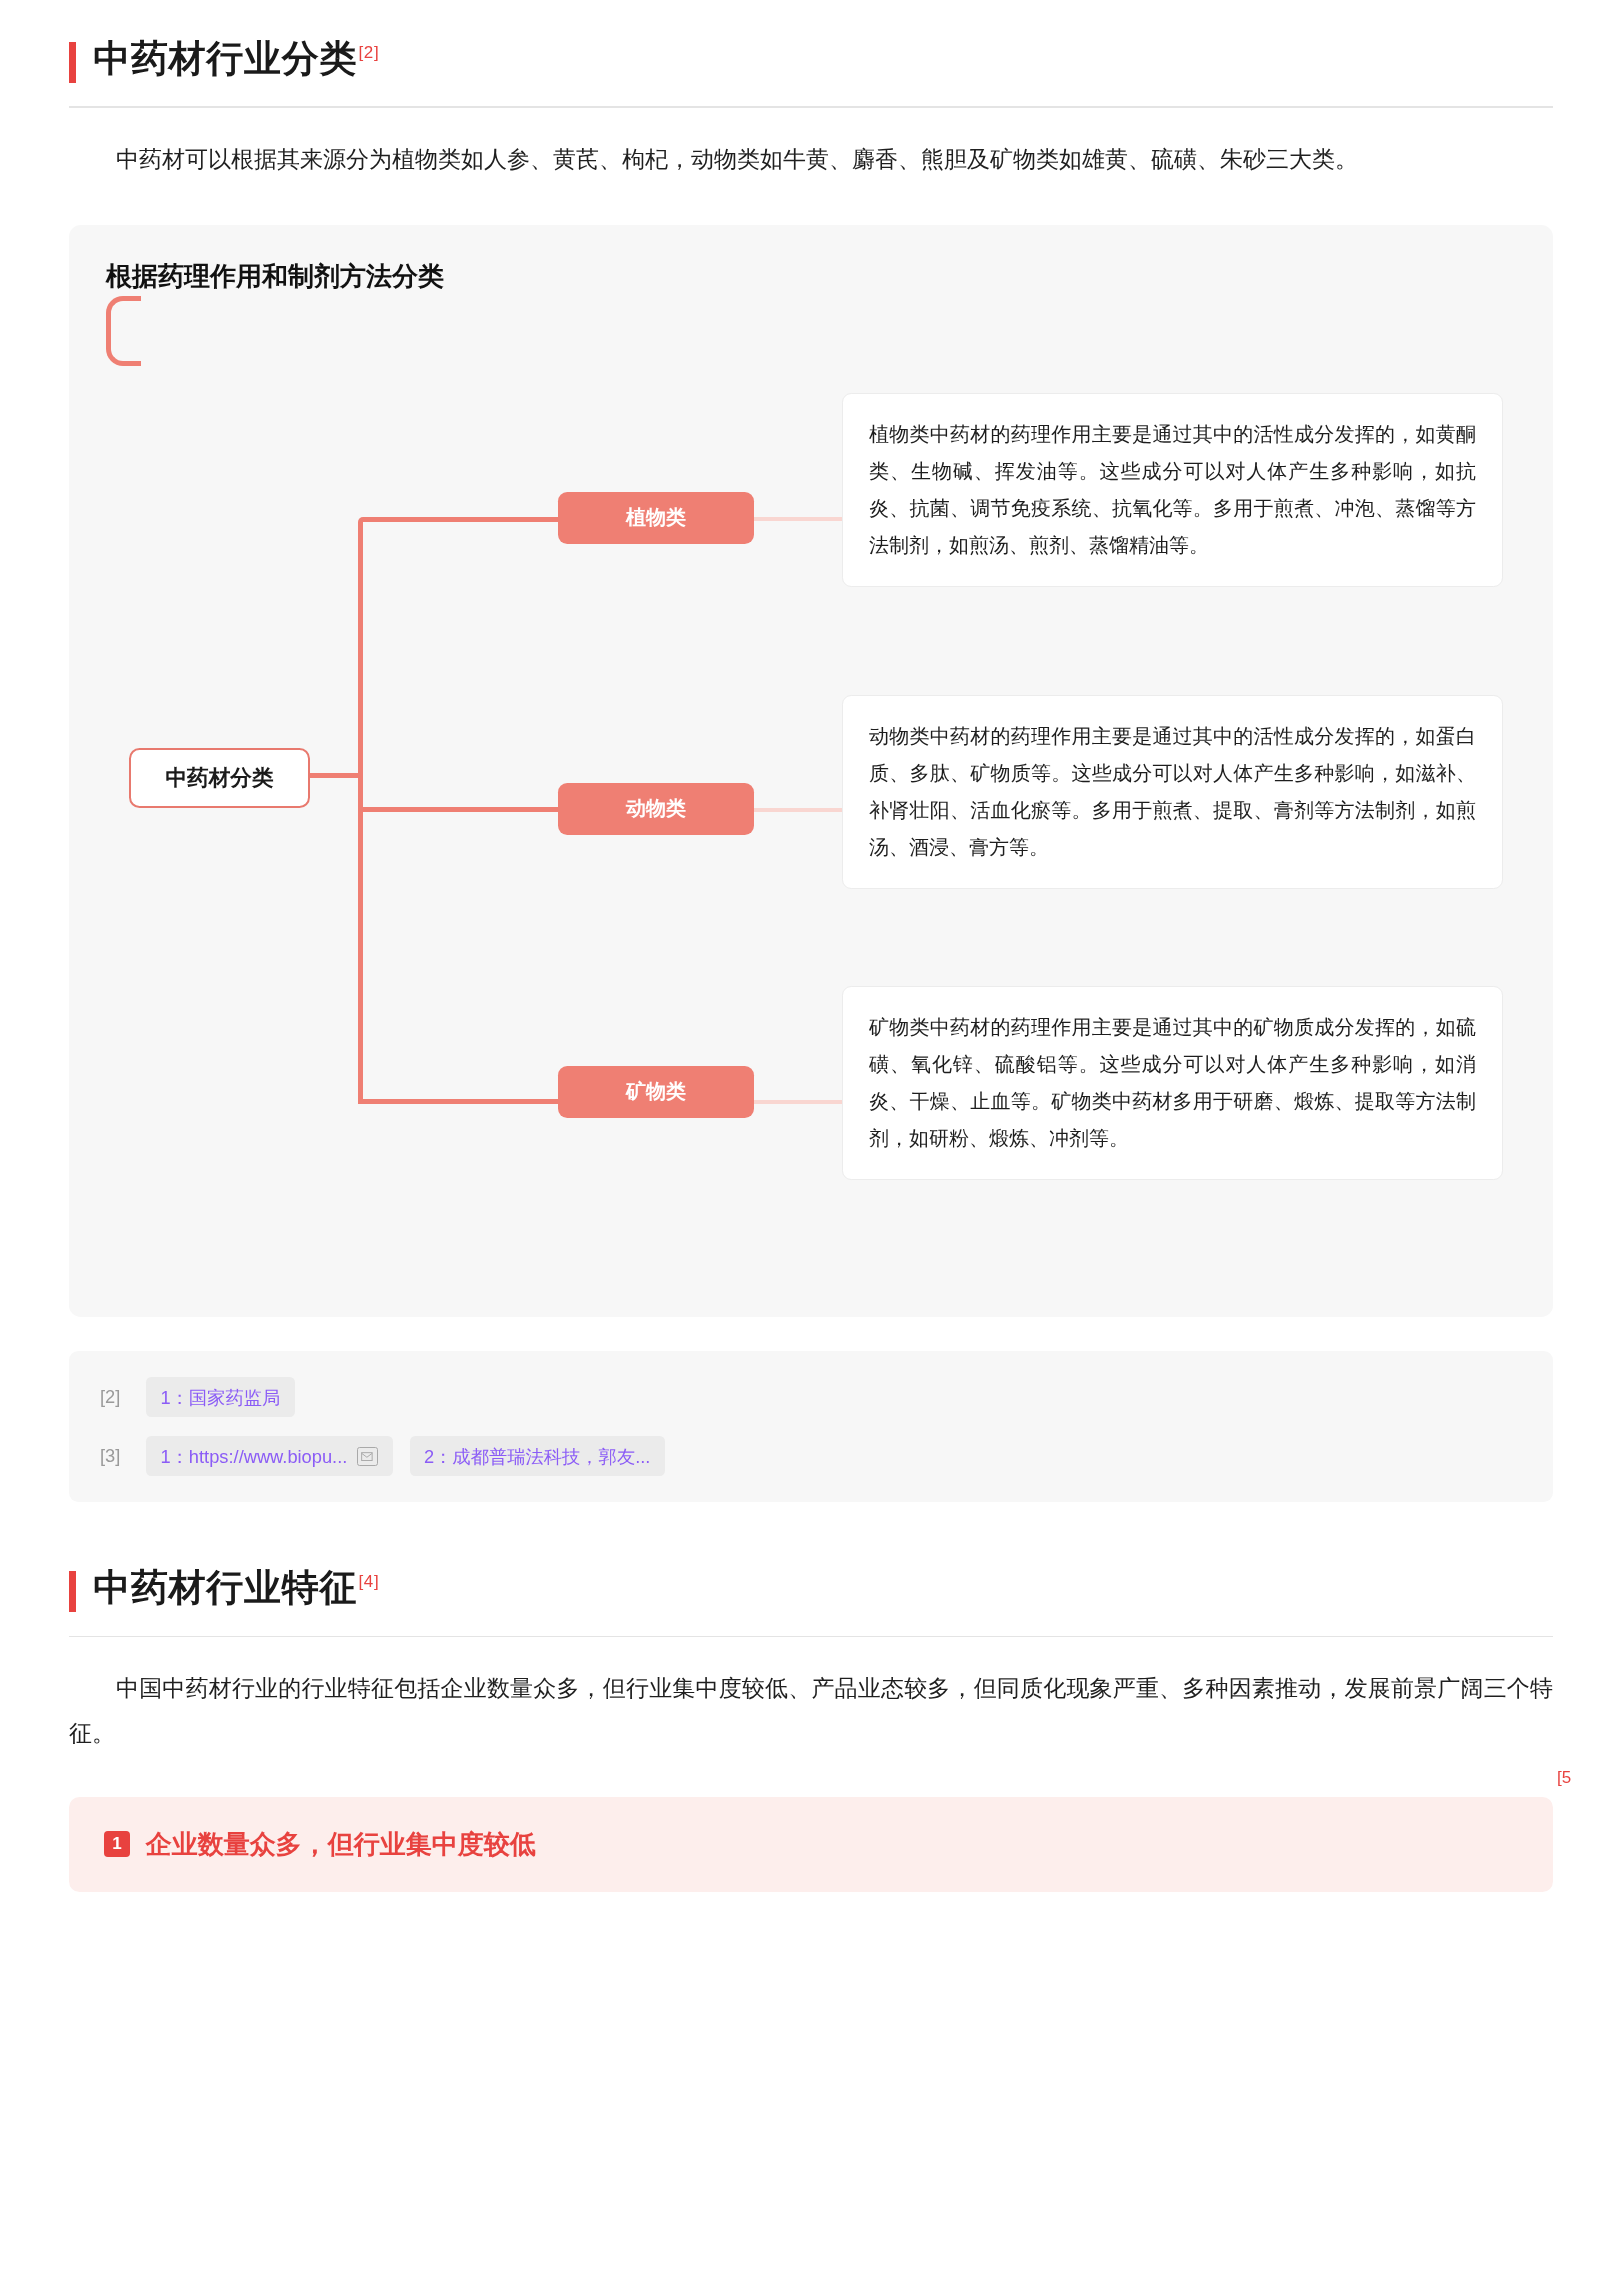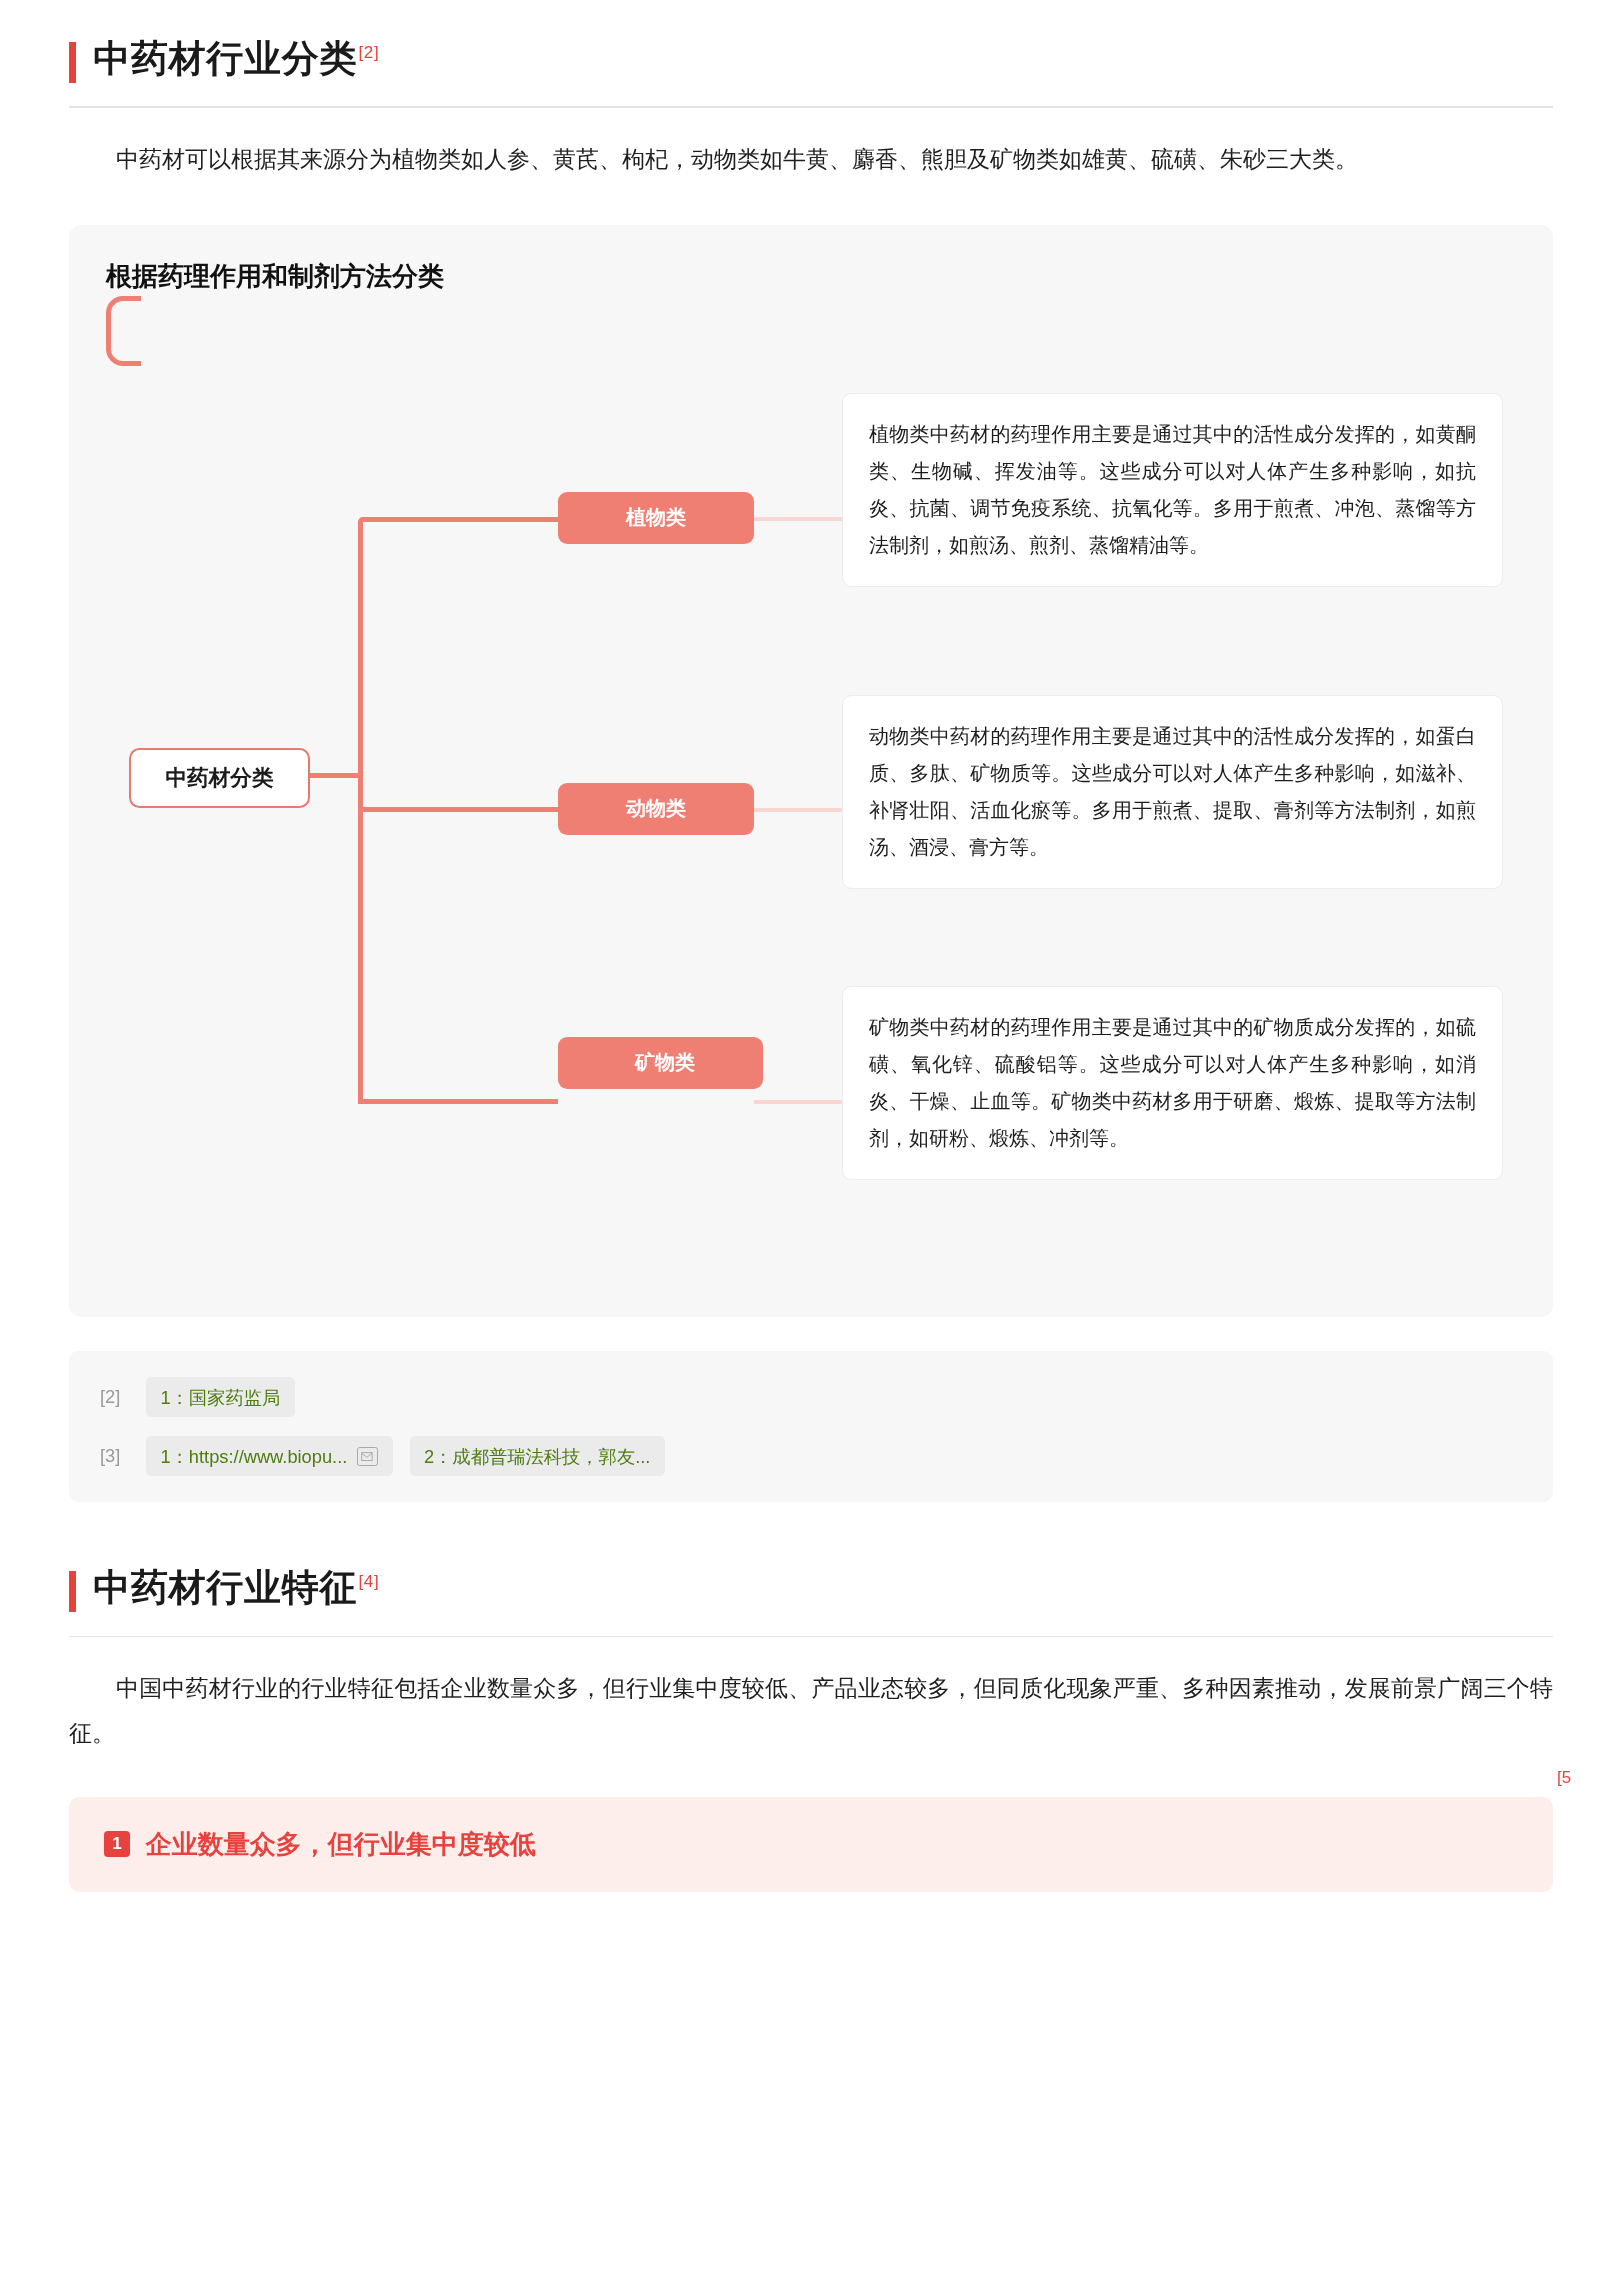--- a/index.html
+++ b/index.html
@@ -142,21 +142,21 @@
     display: flex;
     align-items: center;
     justify-content: center;
     color: #ffffff;
     font-size: 20px;
     font-weight: bold;
     left: 452px;
   }
   .branch.b1 { top: 196px; }
   .branch.b2 { top: 487px; }
-  .branch.b3 { top: 741px; padding-left: 9px; }
+  .branch.b3 { top: 770px; }
 
   
   .desc {
     position: absolute;
     left: 736px;
     width: 661px;
     background: #ffffff;
     border: 1.3px solid #ececec;
     border-radius: 9.2px;
     padding: 22px 26px;
@@ -222,21 +222,21 @@
     font-size: 18.3px;
     color: #9a9a9a;
     width: 46px;
     flex: none;
   }
   .ref-chip {
     background: #ebebeb;
     border-radius: 5.2px;
     padding: 7.9px 14.4px;
     font-size: 18.3px;
-    color: #4d7c0f;
+    color: #8b5cf6;
     margin-right: 17px;
     display: flex;
     align-items: center;
     gap: 9.2px;
     white-space: nowrap;
   }
   .chip-icon {
     display: inline-flex;
     width: 19.6px;
     height: 17px;

